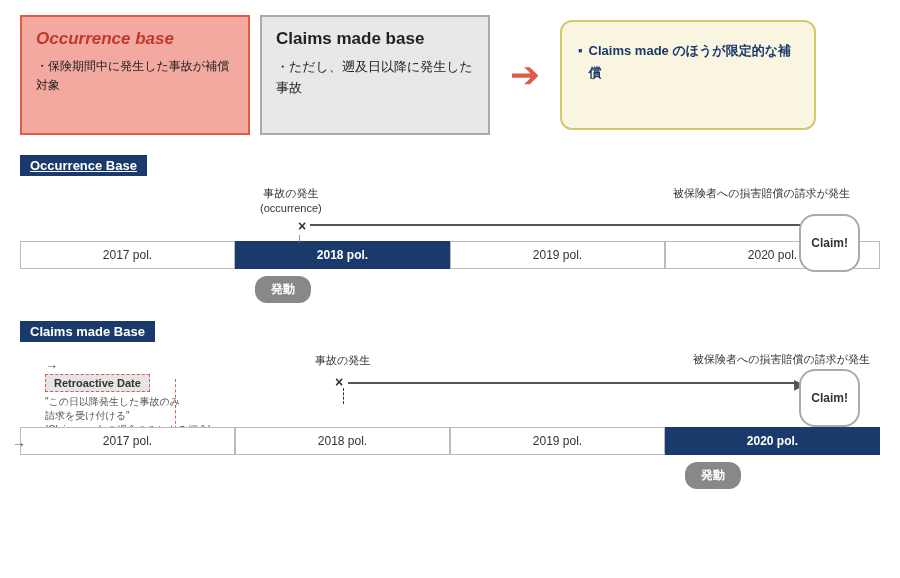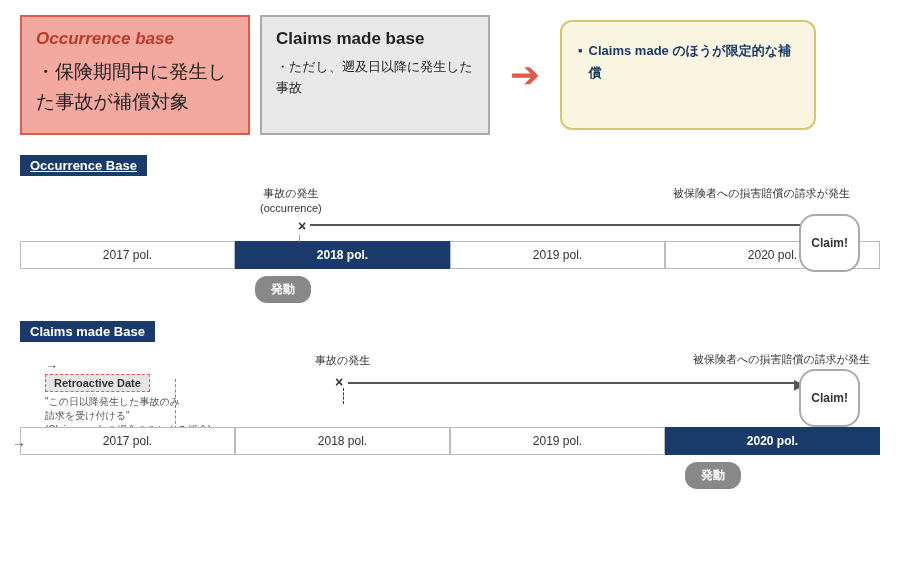--- a/index.html
+++ b/index.html
@@ -30,21 +30,21 @@
       min-height: 120px;
     }
     .box-occurrence .title {
       font-weight: bold;
       font-size: 17px;
       color: #c0392b;
       margin-bottom: 8px;
       font-style: italic;
     }
     .box-occurrence .content {
-      font-size: 19px;
+      font-size: 12px;
       color: #222;
       line-height: 1.6;
     }
     .box-claims {
       background: #e8e8e8;
       border: 2px solid #aaa;
       padding: 12px 14px;
       width: 230px;
       min-height: 120px;
     }

